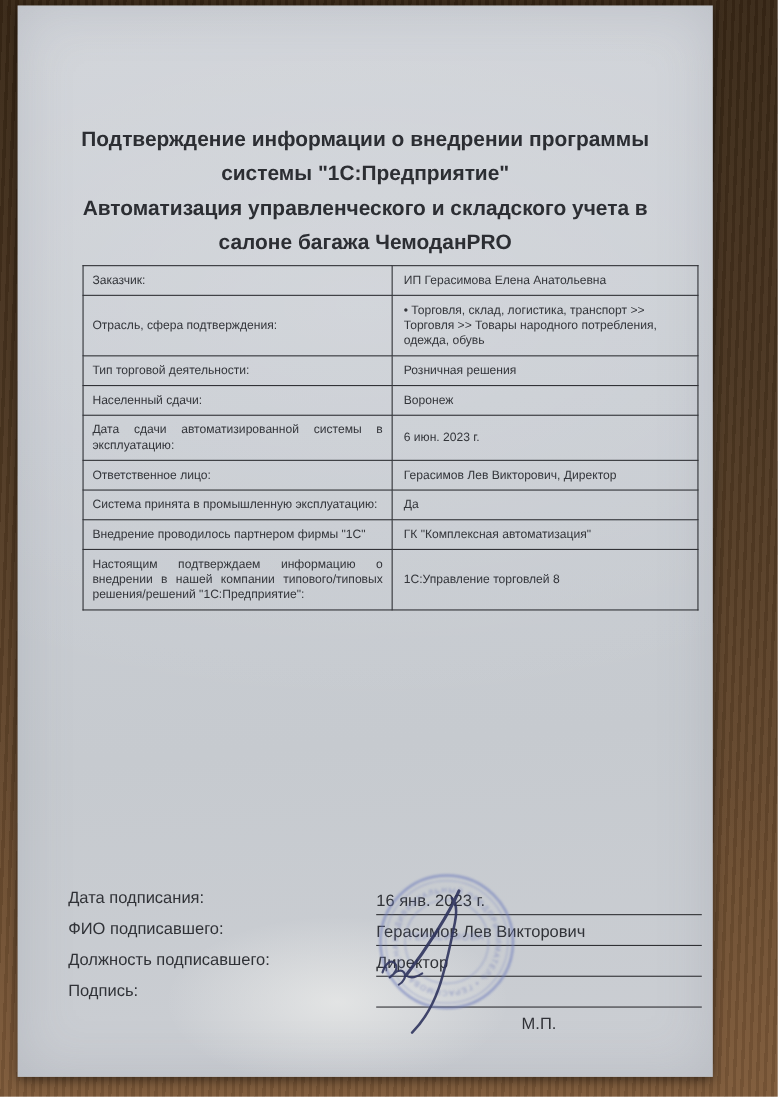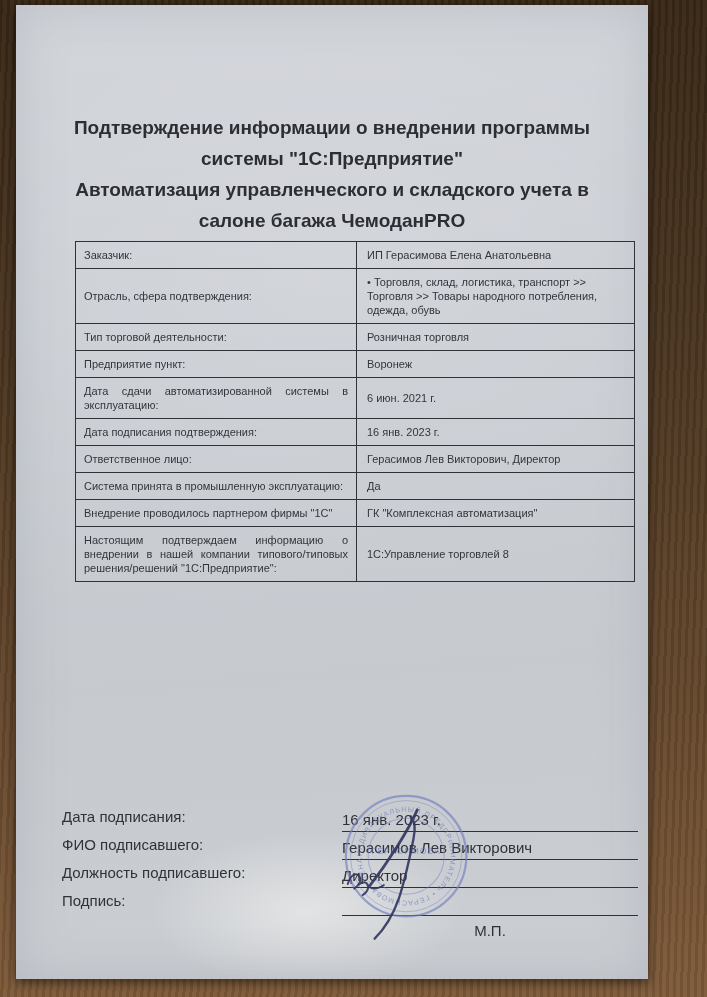--- a/index.html
+++ b/index.html
@@ -103,33 +103,29 @@
     <div class="t-row">
       <div class="t-cell t-label">Заказчик:</div>
       <div class="t-cell t-value">ИП Герасимова Елена Анатольевна</div>
     </div>
     <div class="t-row">
       <div class="t-cell t-label">Отрасль, сфера подтверждения:</div>
       <div class="t-cell t-value">• Торговля, склад, логистика, транспорт &gt;&gt; Торговля &gt;&gt; Товары народного потребления, одежда, обувь</div>
     </div>
     <div class="t-row">
       <div class="t-cell t-label">Тип торговой деятельности:</div>
-      <div class="t-cell t-value">Розничная торговля</div>
+      <div class="t-cell t-value">Розничная решения</div>
     </div>
     <div class="t-row">
-      <div class="t-cell t-label">Предприятие пункт:</div>
+      <div class="t-cell t-label">Населенный сдачи:</div>
       <div class="t-cell t-value">Воронеж</div>
     </div>
     <div class="t-row">
       <div class="t-cell t-label">Дата сдачи автоматизированной системы в эксплуатацию:</div>
-      <div class="t-cell t-value">6 июн. 2021 г.</div>
-    </div>
-    <div class="t-row">
-      <div class="t-cell t-label">Дата подписания подтверждения:</div>
-      <div class="t-cell t-value">16 янв. 2023 г.</div>
+      <div class="t-cell t-value">6 июн. 2023 г.</div>
     </div>
     <div class="t-row">
       <div class="t-cell t-label">Ответственное лицо:</div>
       <div class="t-cell t-value">Герасимов Лев Викторович, Директор</div>
     </div>
     <div class="t-row">
       <div class="t-cell t-label">Система принята в промышленную эксплуатацию:</div>
       <div class="t-cell t-value">Да</div>
     </div>
     <div class="t-row">

